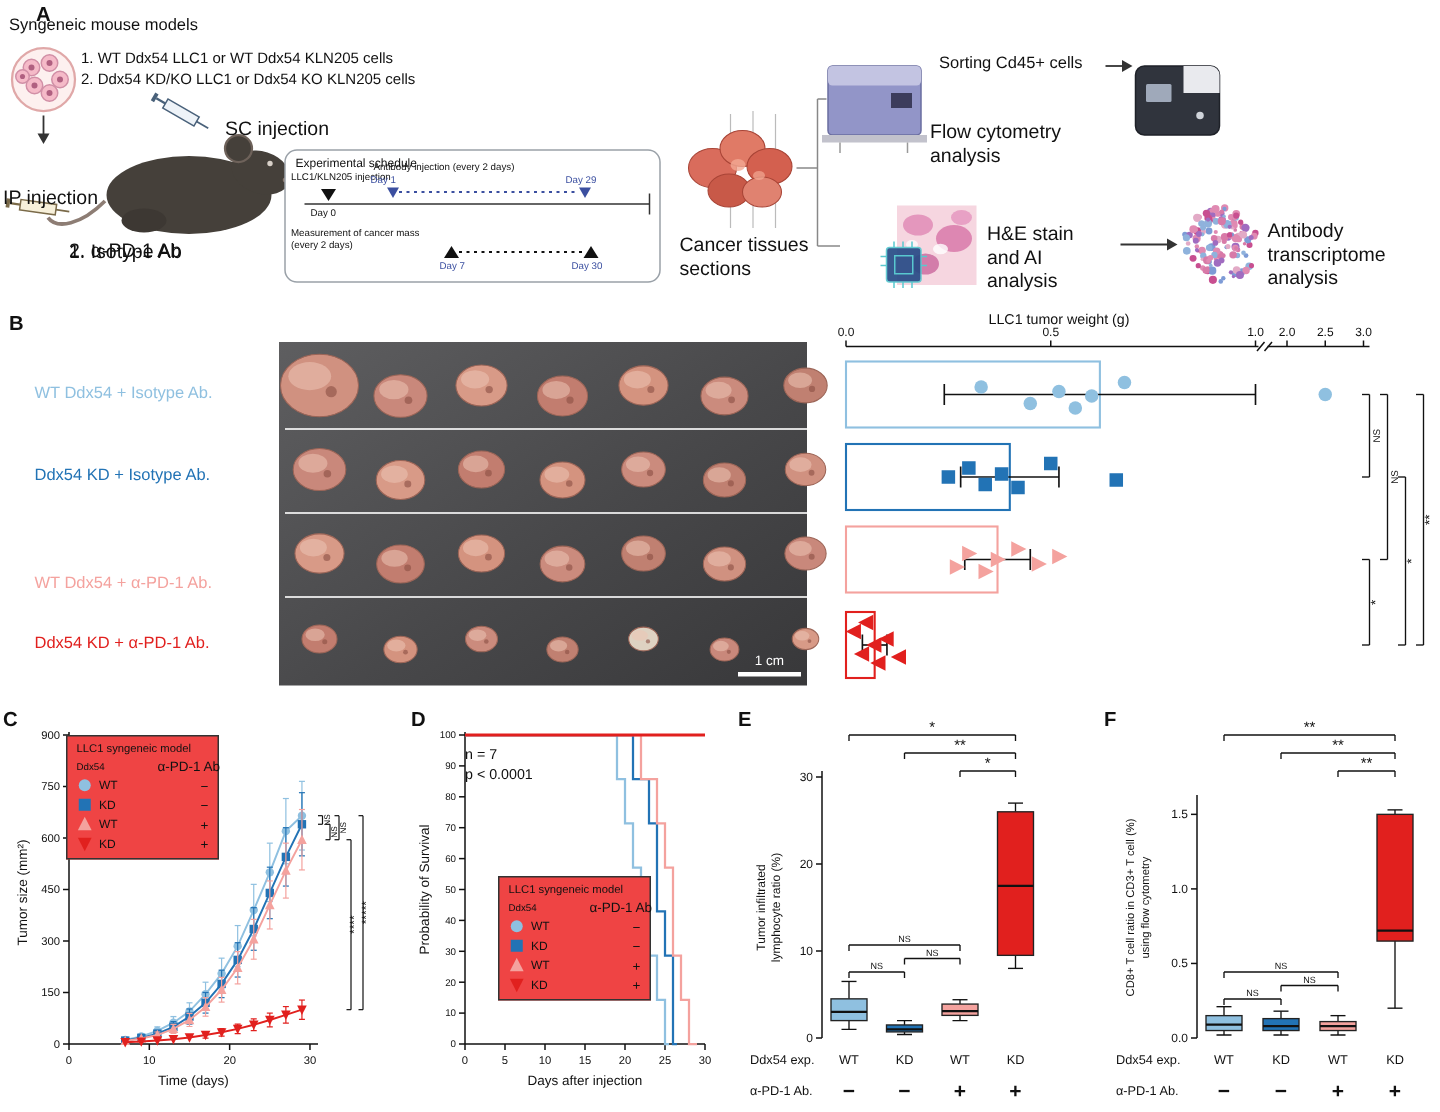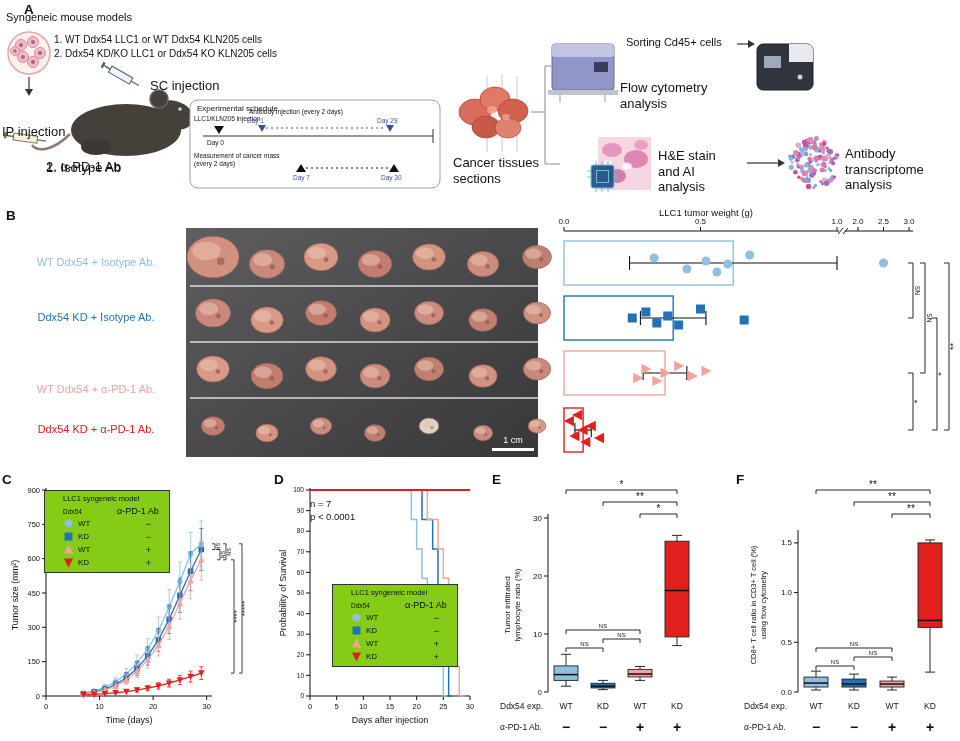--- a/index.html
+++ b/index.html
@@ -7,22 +7,22 @@
   #page{position:relative;width:960px;height:741px;background:#fff;font-family:"Liberation Sans",sans-serif;color:#111;overflow:hidden}
   .abs{position:absolute}
   .t{position:absolute;line-height:1.2;white-space:normal}
   .nw{white-space:nowrap}
   .plabel{font-weight:bold;font-size:13.5px}
   .fs65{font-size:6.5px}.fs8{font-size:8px}.fs95{font-size:9.5px}
   .fs10{font-size:10px}.fs105{font-size:13px}.fs11{font-size:11px}
   .blue{color:#3b4fa0}
   .center{text-align:left}
   .photo{background:linear-gradient(145deg,#5e5e60 0%,#48484a 55%,#38383a 100%)}
-  .rowlab{left:10px;width:172px;text-align:center;font-size:11px;height:14px}
-  .legend{position:absolute;border:1px solid #333;background:#84cc16;padding:3px 18px 4px;z-index:5}
+  .rowlab{left:23px;width:172px;text-align:left;font-size:11px;height:14px}
+  .legend{position:absolute;border:1px solid #333;background:#ef4444;padding:3px 6px 4px;z-index:5}
   .lg-title{font-size:7.5px;margin-bottom:3px;white-space:nowrap}
   .lg-grid{display:grid;grid-template-columns:54px 34px;row-gap:2px;align-items:center}
   .lg-h{font-size:6.5px;white-space:nowrap}
   .lg-ab{font-size:9px;text-align:right}
   .lg-c{display:flex;align-items:center;gap:4px;font-size:8px}
   svg{position:absolute;overflow:visible}
   svg text{font-family:"Liberation Sans",sans-serif}
 </style>
 </head>
 <body>

